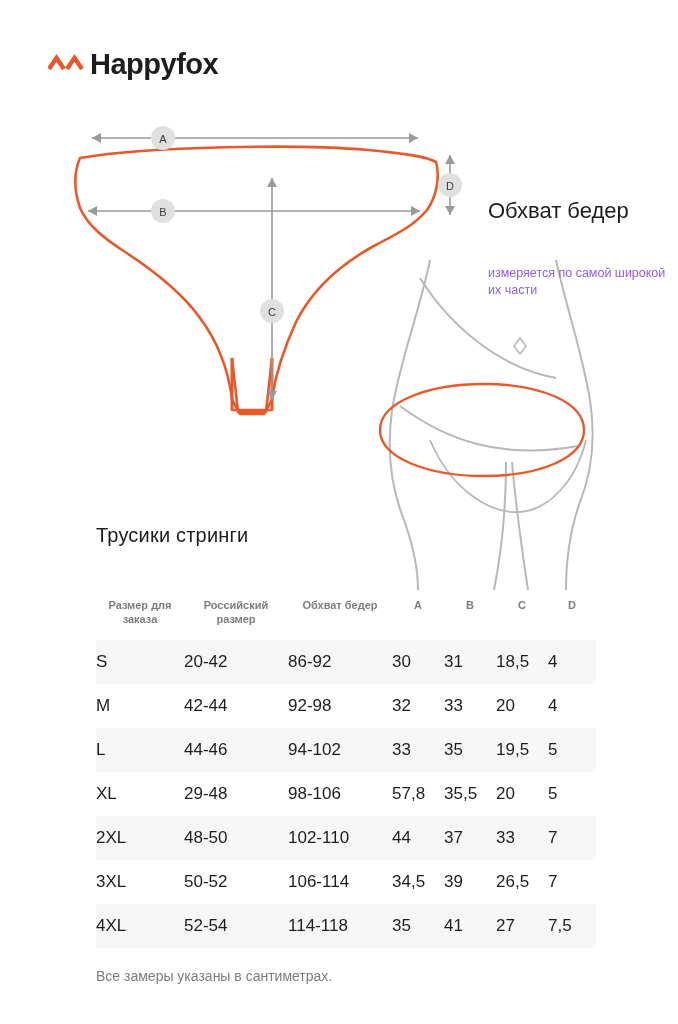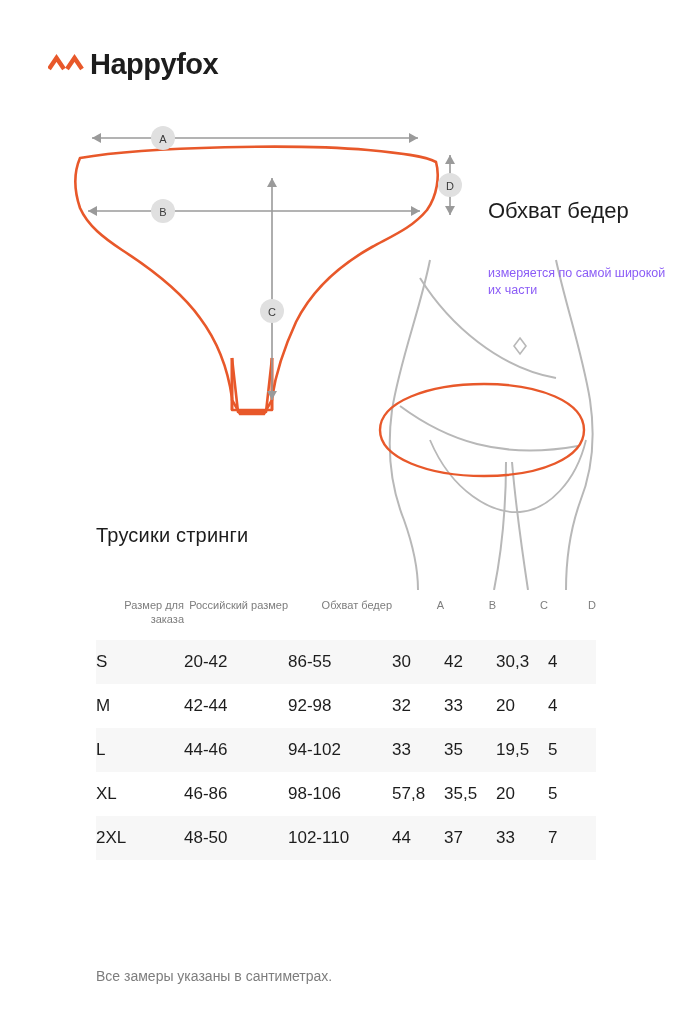--- a/index.html
+++ b/index.html
@@ -79,23 +79,23 @@
 
   
   table.size-table {
     position: absolute;
     left: 96px;
     top: 598px;
     width: 500px;
     border-collapse: collapse;
   }
   table.size-table th {
-    text-align: right;
+    text-align: center;
     font-size: 11px;
-    font-weight: normal;
+    font-weight: bold;
     color: #7d7d7d;
     line-height: 14px;
     padding: 0 0 14px 0;
     vertical-align: top;
   }
   table.size-table td {
     font-size: 17px;
     color: #1d1d1d;
     height: 44px;
     vertical-align: middle;
@@ -241,24 +241,24 @@
       <th class="col-a">A</th>
       <th class="col-b">B</th>
       <th class="col-c">C</th>
       <th class="col-d">D</th>
     </tr>
   </thead>
   <tbody>
     <tr class="odd">
       <td class="c-size">S</td>
       <td>20-42</td>
-      <td>86-55</td>
+      <td>86-92</td>
       <td>30</td>
-      <td>42</td>
-      <td>30,3</td>
+      <td>31</td>
+      <td>18,5</td>
       <td>4</td>
     </tr>
     <tr class="even">
       <td class="c-size">M</td>
       <td>42-44</td>
       <td>92-98</td>
       <td>32</td>
       <td>33</td>
       <td>20</td>
       <td>4</td>
@@ -267,32 +267,50 @@
       <td class="c-size">L</td>
       <td>44-46</td>
       <td>94-102</td>
       <td>33</td>
       <td>35</td>
       <td>19,5</td>
       <td>5</td>
     </tr>
     <tr class="even">
       <td class="c-size">XL</td>
-      <td>46-86</td>
+      <td>29-48</td>
       <td>98-106</td>
       <td>57,8</td>
       <td>35,5</td>
       <td>20</td>
       <td>5</td>
     </tr>
     <tr class="odd">
       <td class="c-size">2XL</td>
       <td>48-50</td>
       <td>102-110</td>
       <td>44</td>
       <td>37</td>
       <td>33</td>
       <td>7</td>
     </tr>
+    <tr class="even">
+      <td class="c-size">3XL</td>
+      <td>50-52</td>
+      <td>106-114</td>
+      <td>34,5</td>
+      <td>39</td>
+      <td>26,5</td>
+      <td>7</td>
+    </tr>
+    <tr class="odd">
+      <td class="c-size">4XL</td>
+      <td>52-54</td>
+      <td>114-118</td>
+      <td>35</td>
+      <td>41</td>
+      <td>27</td>
+      <td>7,5</td>
+    </tr>
   </tbody>
 </table>
 
 <div class="table-note">Все замеры указаны в сантиметрах.</div>
 
 </body></html>

